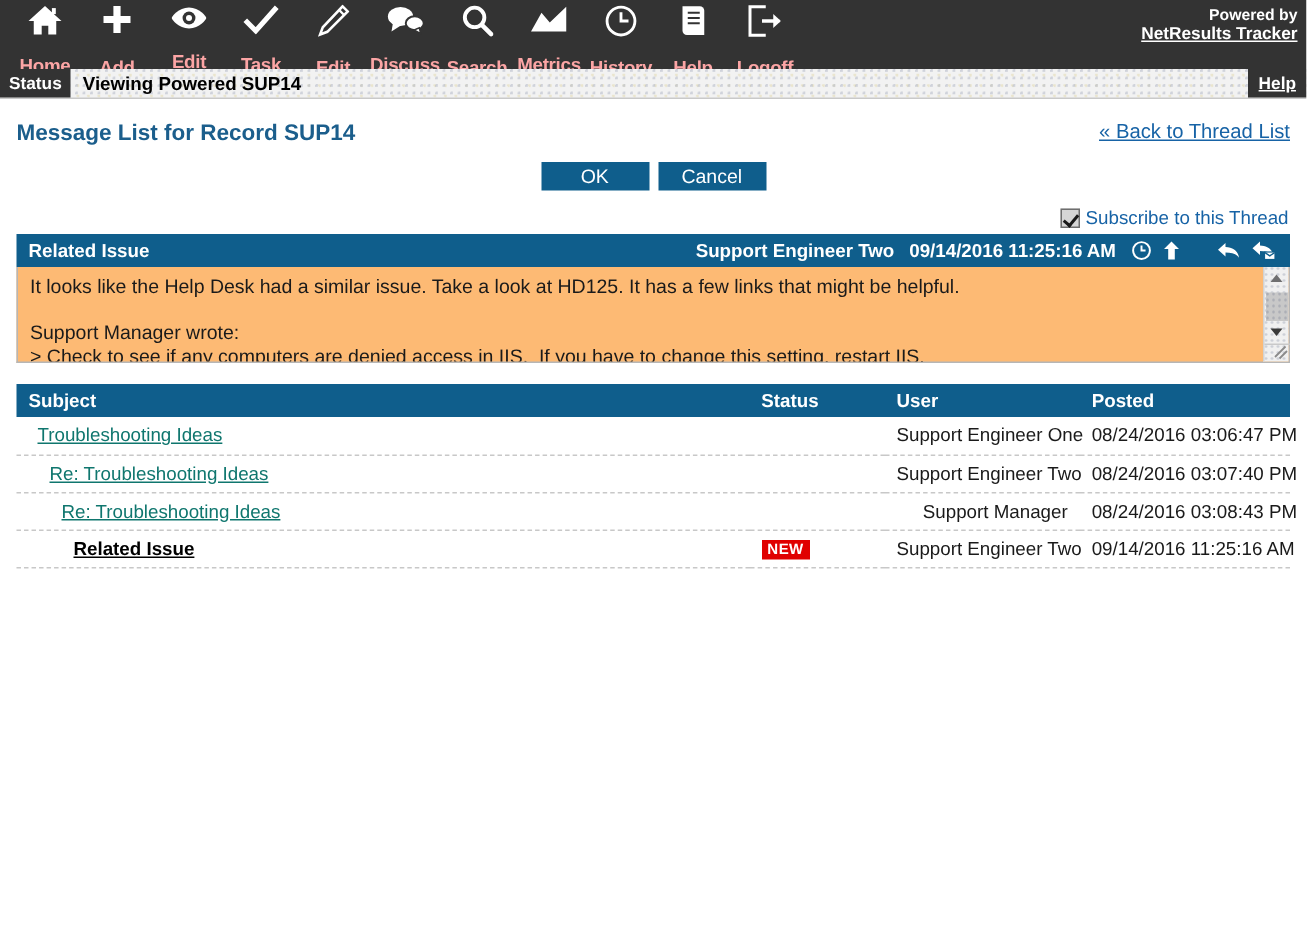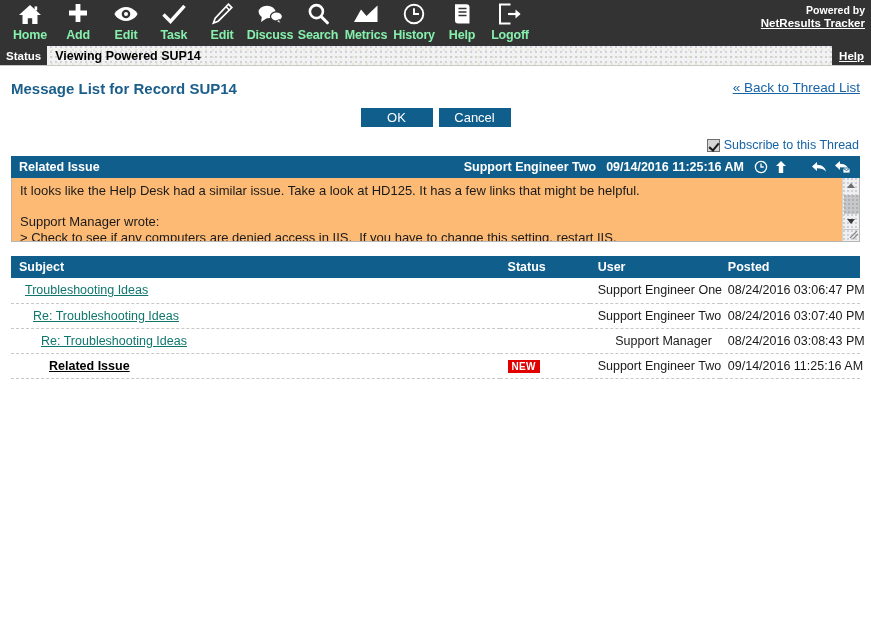--- a/index.html
+++ b/index.html
@@ -31,25 +31,25 @@
     cursor: pointer;
     text-decoration: none;
   }
   .tb-icon {
     height: 22px;
     display: flex;
     align-items: center;
     justify-content: center;
   }
   .tb-label {
-    color: #86efac;
+    color: #fca5a5;
     font-size: 12.5px;
     font-weight: bold;
     line-height: 16px;
-    margin-top: 2px;
+    margin-top: 12px;
     letter-spacing: -0.2px;
   }
   #powered {
     position: absolute;
     right: 6px;
     top: 4px;
     text-align: right;
     color: #ffffff;
     font-size: 10.5px;
     font-weight: bold;

